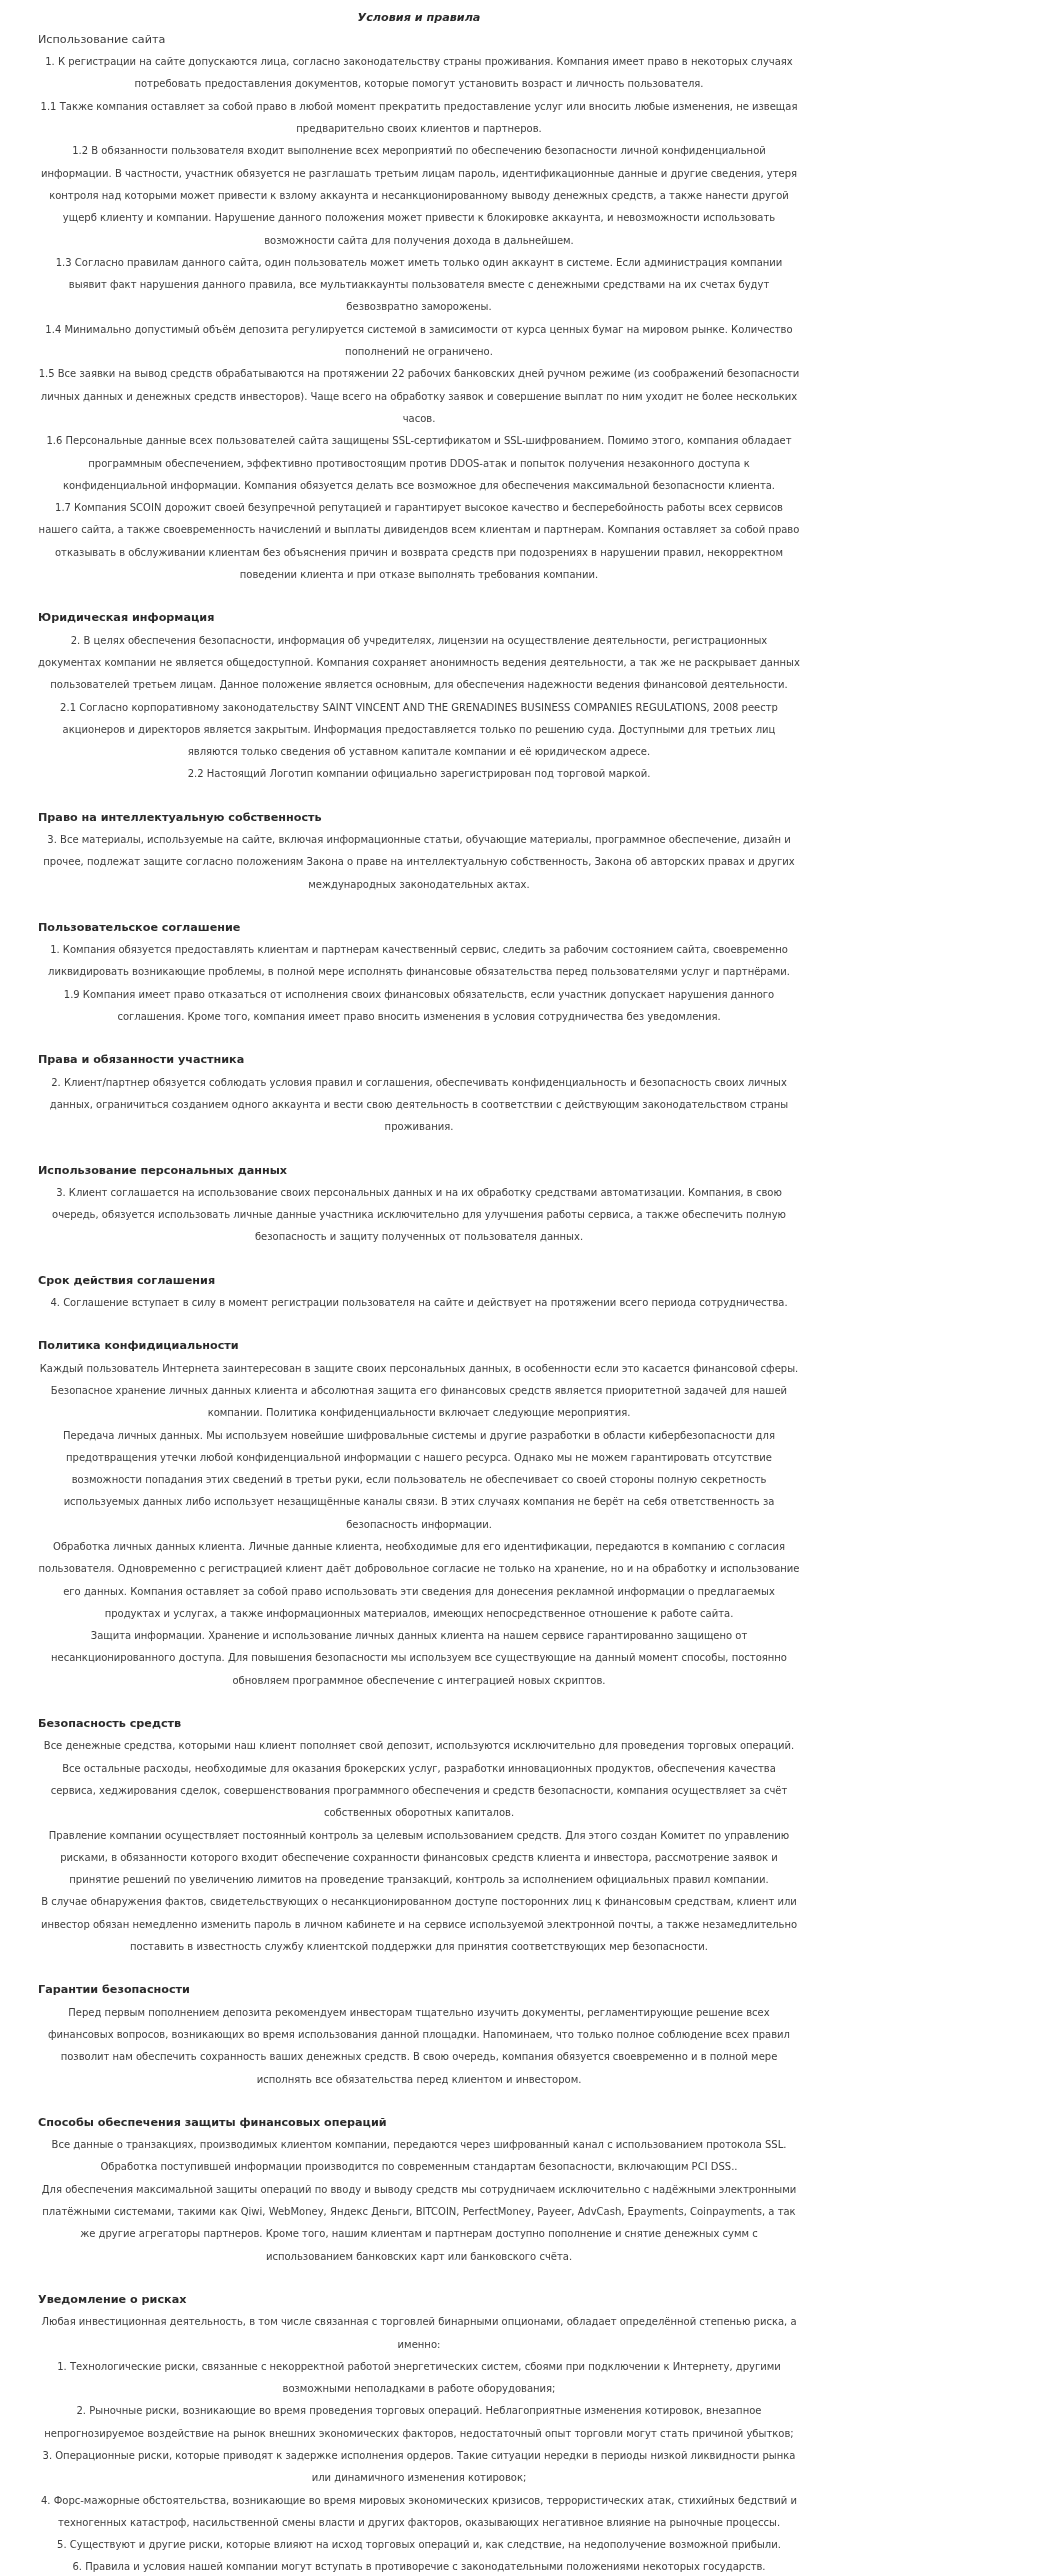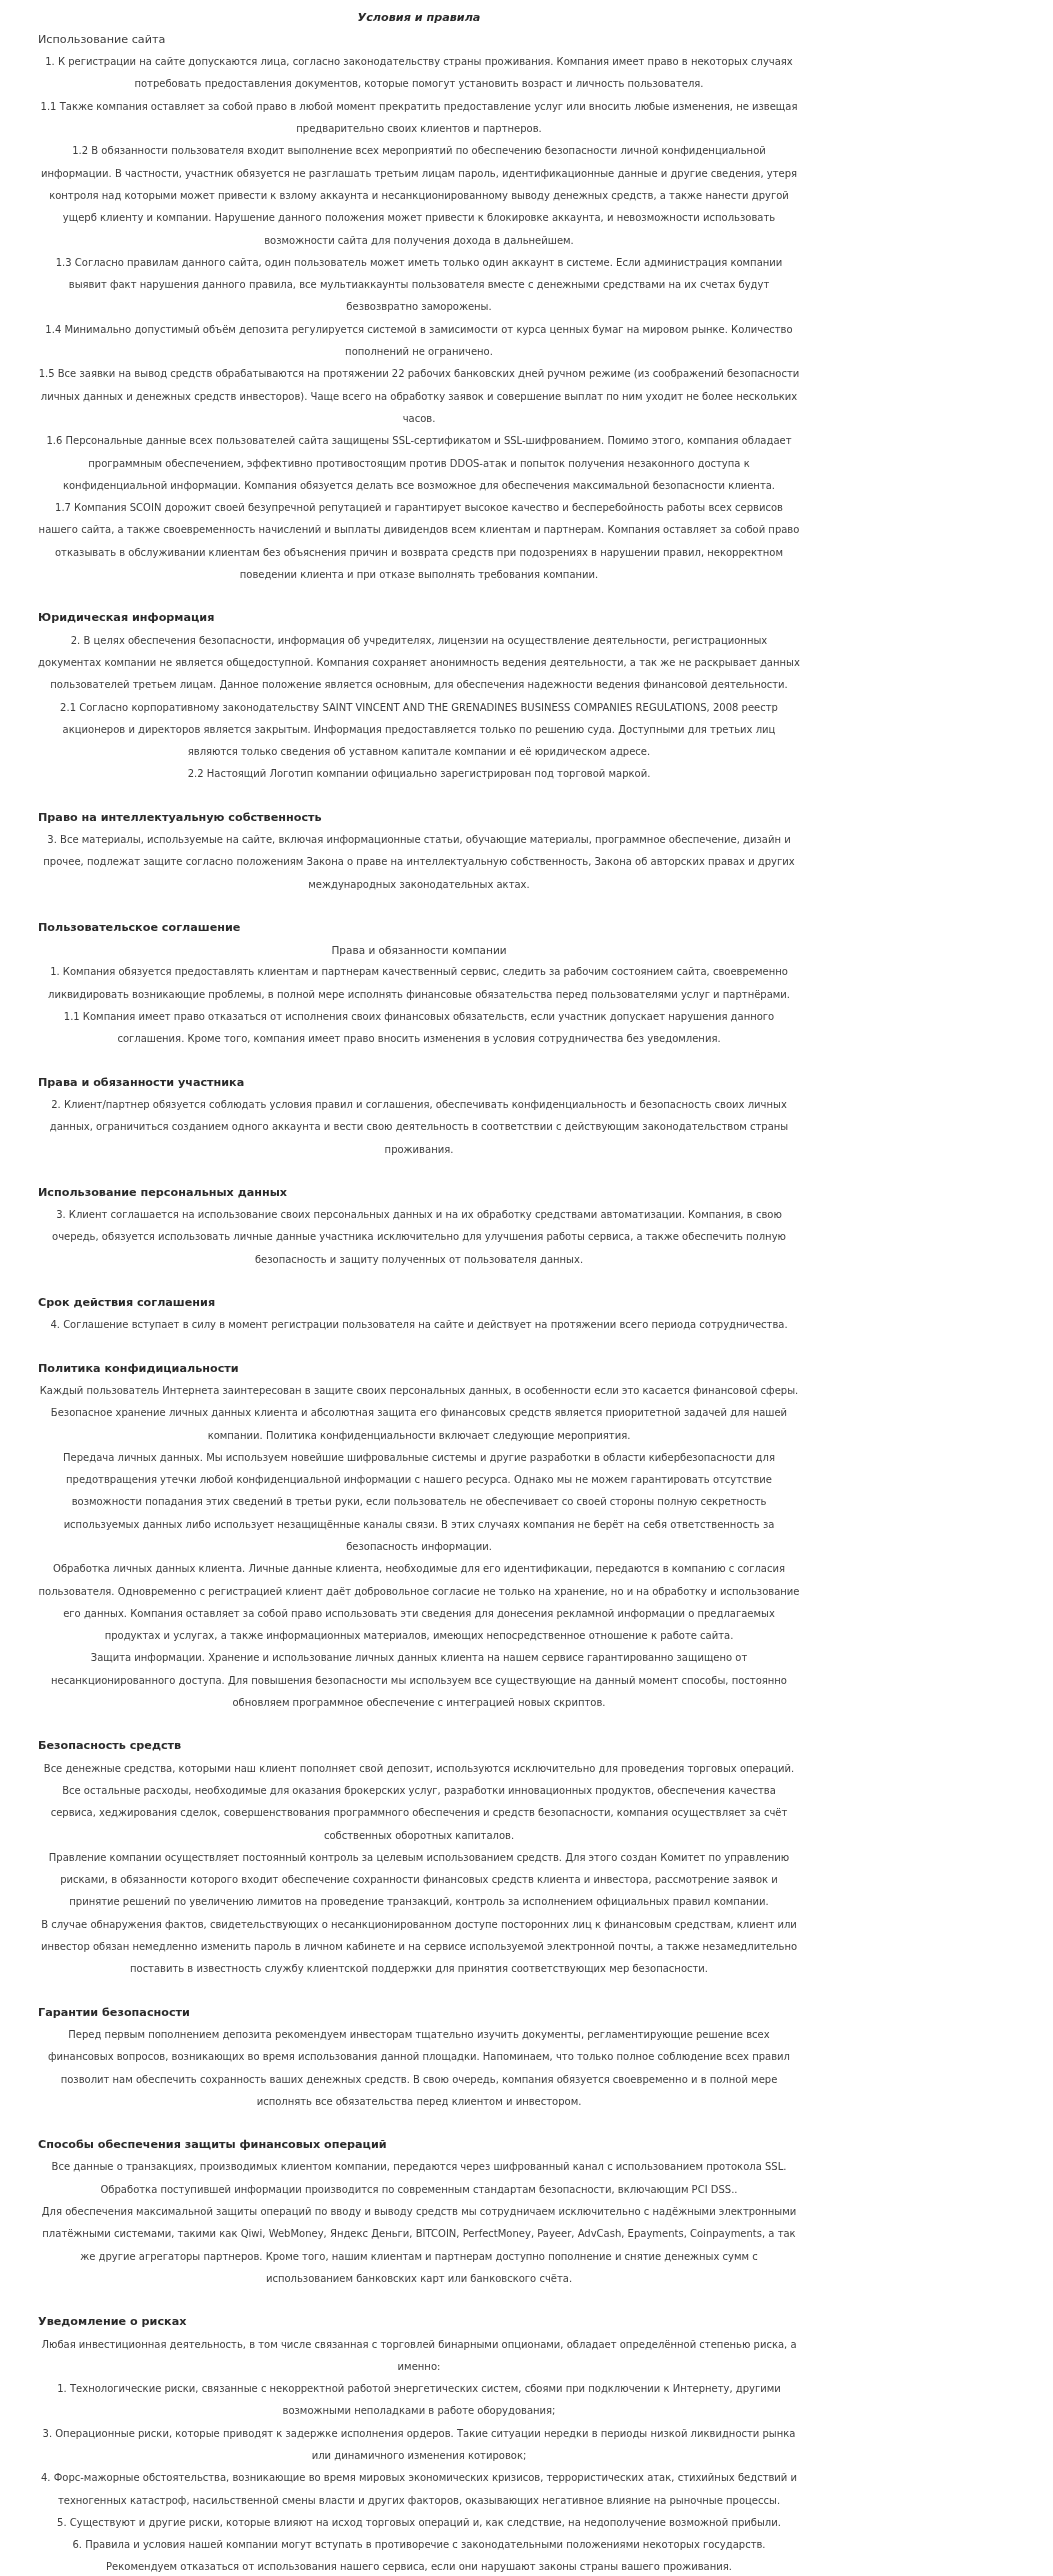--- a/index.html
+++ b/index.html
@@ -82,23 +82,22 @@
         <p class="paragraph">2. В целях обеспечения безопасности, информация об учредителях, лицензии на осуществление деятельности, регистрационных документах компании не является общедоступной. Компания сохраняет анонимность ведения деятельности, а так же не раскрывает данных пользователей третьем лицам. Данное положение является основным, для обеспечения надежности ведения финансовой деятельности.</p>
         <p class="paragraph">2.1 Согласно корпоративному законодательству SAINT VINCENT AND THE GRENADINES BUSINESS COMPANIES REGULATIONS, 2008 реестр акционеров и директоров является закрытым. Информация предоставляется только по решению суда. Доступными для третьих лиц являются только сведения об уставном капитале компании и её юридическом адресе.</p>
         <p class="paragraph">2.2 Настоящий Логотип компании официально зарегистрирован под торговой маркой.</p>
       </section>
       <section class="section">
         <h2 class="heading">Право на интеллектуальную собственность</h2>
         <p class="paragraph">3. Все материалы, используемые на сайте, включая информационные статьи, обучающие материалы, программное обеспечение, дизайн и прочее, подлежат защите согласно положениям Закона о праве на интеллектуальную собственность, Закона об авторских правах и других международных законодательных актах.</p>
       </section>
       <section class="section">
         <h2 class="heading">Пользовательское соглашение</h2>
-        <div class="subheading">Права и обязанности компании</div>
         <p class="paragraph">1. Компания обязуется предоставлять клиентам и партнерам качественный сервис, следить за рабочим состоянием сайта, своевременно ликвидировать возникающие проблемы, в полной мере исполнять финансовые обязательства перед пользователями услуг и партнёрами.</p>
-        <p class="paragraph">1.1 Компания имеет право отказаться от исполнения своих финансовых обязательств, если участник допускает нарушения данного соглашения. Кроме того, компания имеет право вносить изменения в условия сотрудничества без уведомления.</p>
+        <p class="paragraph">1.9 Компания имеет право отказаться от исполнения своих финансовых обязательств, если участник допускает нарушения данного соглашения. Кроме того, компания имеет право вносить изменения в условия сотрудничества без уведомления.</p>
       </section>
       <section class="section">
         <h2 class="heading">Права и обязанности участника</h2>
         <p class="paragraph">2. Клиент/партнер обязуется соблюдать условия правил и соглашения, обеспечивать конфиденциальность и безопасность своих личных данных, ограничиться созданием одного аккаунта и вести свою деятельность в соответствии с действующим законодательством страны проживания.</p>
       </section>
       <section class="section">
         <h2 class="heading">Использование персональных данных</h2>
         <p class="paragraph">3. Клиент соглашается на использование своих персональных данных и на их обработку средствами автоматизации. Компания, в свою очередь, обязуется использовать личные данные участника исключительно для улучшения работы сервиса, а также обеспечить полную безопасность и защиту полученных от пользователя данных.</p>
       </section>
       <section class="section">
@@ -124,20 +123,21 @@
       </section>
       <section class="section">
         <h2 class="heading">Способы обеспечения защиты финансовых операций</h2>
         <p class="paragraph">Все данные о транзакциях, производимых клиентом компании, передаются через шифрованный канал с использованием протокола SSL. Обработка поступившей информации производится по современным стандартам безопасности, включающим PCI DSS..</p>
         <p class="paragraph">Для обеспечения максимальной защиты операций по вводу и выводу средств мы сотрудничаем исключительно с надёжными электронными платёжными системами, такими как Qiwi, WebMoney, Яндекс Деньги, BITCOIN, PerfectMoney, Payeer, AdvCash, Epayments, Coinpayments, а так же другие агрегаторы партнеров. Кроме того, нашим клиентам и партнерам доступно пополнение и снятие денежных сумм с использованием банковских карт или банковского счёта.</p>
       </section>
       <section class="section">
         <h2 class="heading">Уведомление о рисках</h2>
         <p class="paragraph">Любая инвестиционная деятельность, в том числе связанная с торговлей бинарными опционами, обладает определённой степенью риска, а именно:</p>
         <p class="paragraph">1. Технологические риски, связанные с некорректной работой энергетических систем, сбоями при подключении к Интернету, другими возможными неполадками в работе оборудования;</p>
+        <p class="paragraph">2. Рыночные риски, возникающие во время проведения торговых операций. Неблагоприятные изменения котировок, внезапное непрогнозируемое воздействие на рынок внешних экономических факторов, недостаточный опыт торговли могут стать причиной убытков;</p>
         <p class="paragraph">3. Операционные риски, которые приводят к задержке исполнения ордеров. Такие ситуации нередки в периоды низкой ликвидности рынка или динамичного изменения котировок;</p>
         <p class="paragraph">4. Форс-мажорные обстоятельства, возникающие во время мировых экономических кризисов, террористических атак, стихийных бедствий и техногенных катастроф, насильственной смены власти и других факторов, оказывающих негативное влияние на рыночные процессы.</p>
         <p class="paragraph">5. Существуют и другие риски, которые влияют на исход торговых операций и, как следствие, на недополучение возможной прибыли.</p>
         <p class="paragraph">6. Правила и условия нашей компании могут вступать в противоречие с законодательными положениями некоторых государств. Рекомендуем отказаться от использования нашего сервиса, если они нарушают законы страны вашего проживания.</p>
         <p class="paragraph">Клиенты при регистрации, обязаны принимать данное "Уведомление о рисках" и быть готовы к любому неблагоприятному развитию ситуации и рисковать только теми суммами, потеря которых не скажется на общем финансовом состоянии. При самостоятельном ведении торговых операций необходимо получить теоретические знания и практический опыт, которые помогут адекватно реагировать на внезапные изменения рыночной ситуации.</p>
       </section>
     </div>
 </div>
 
 

